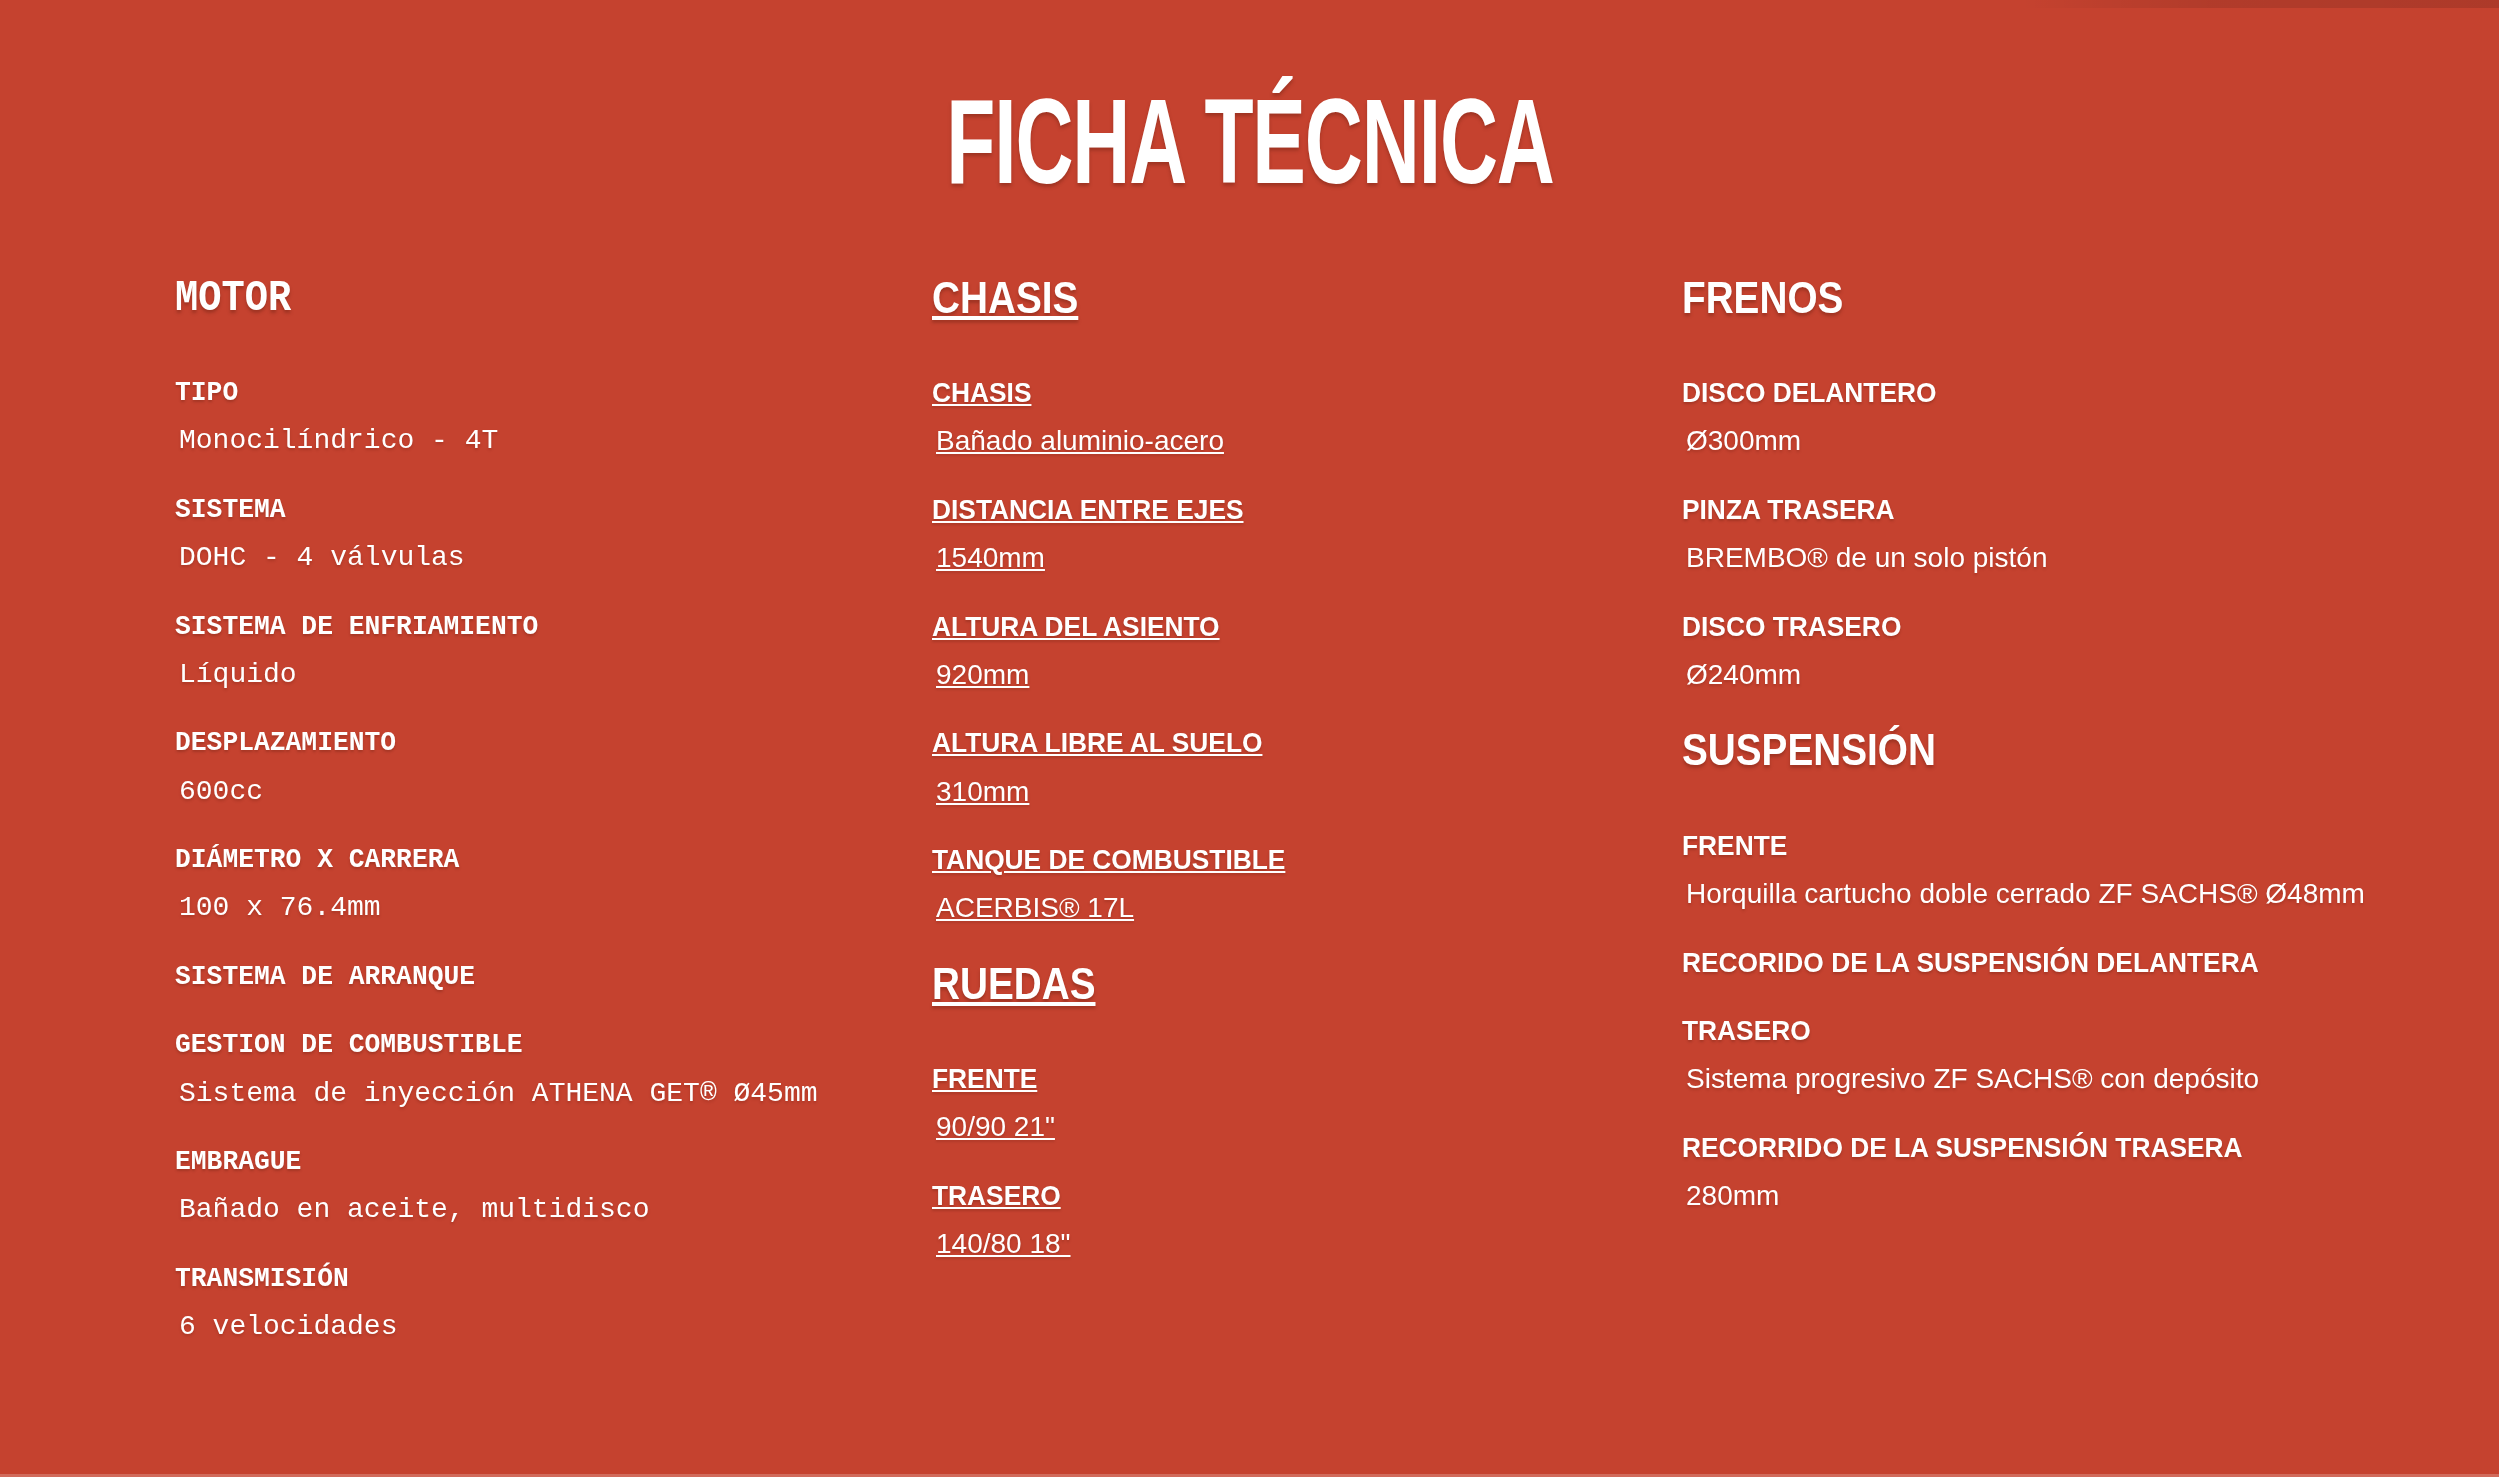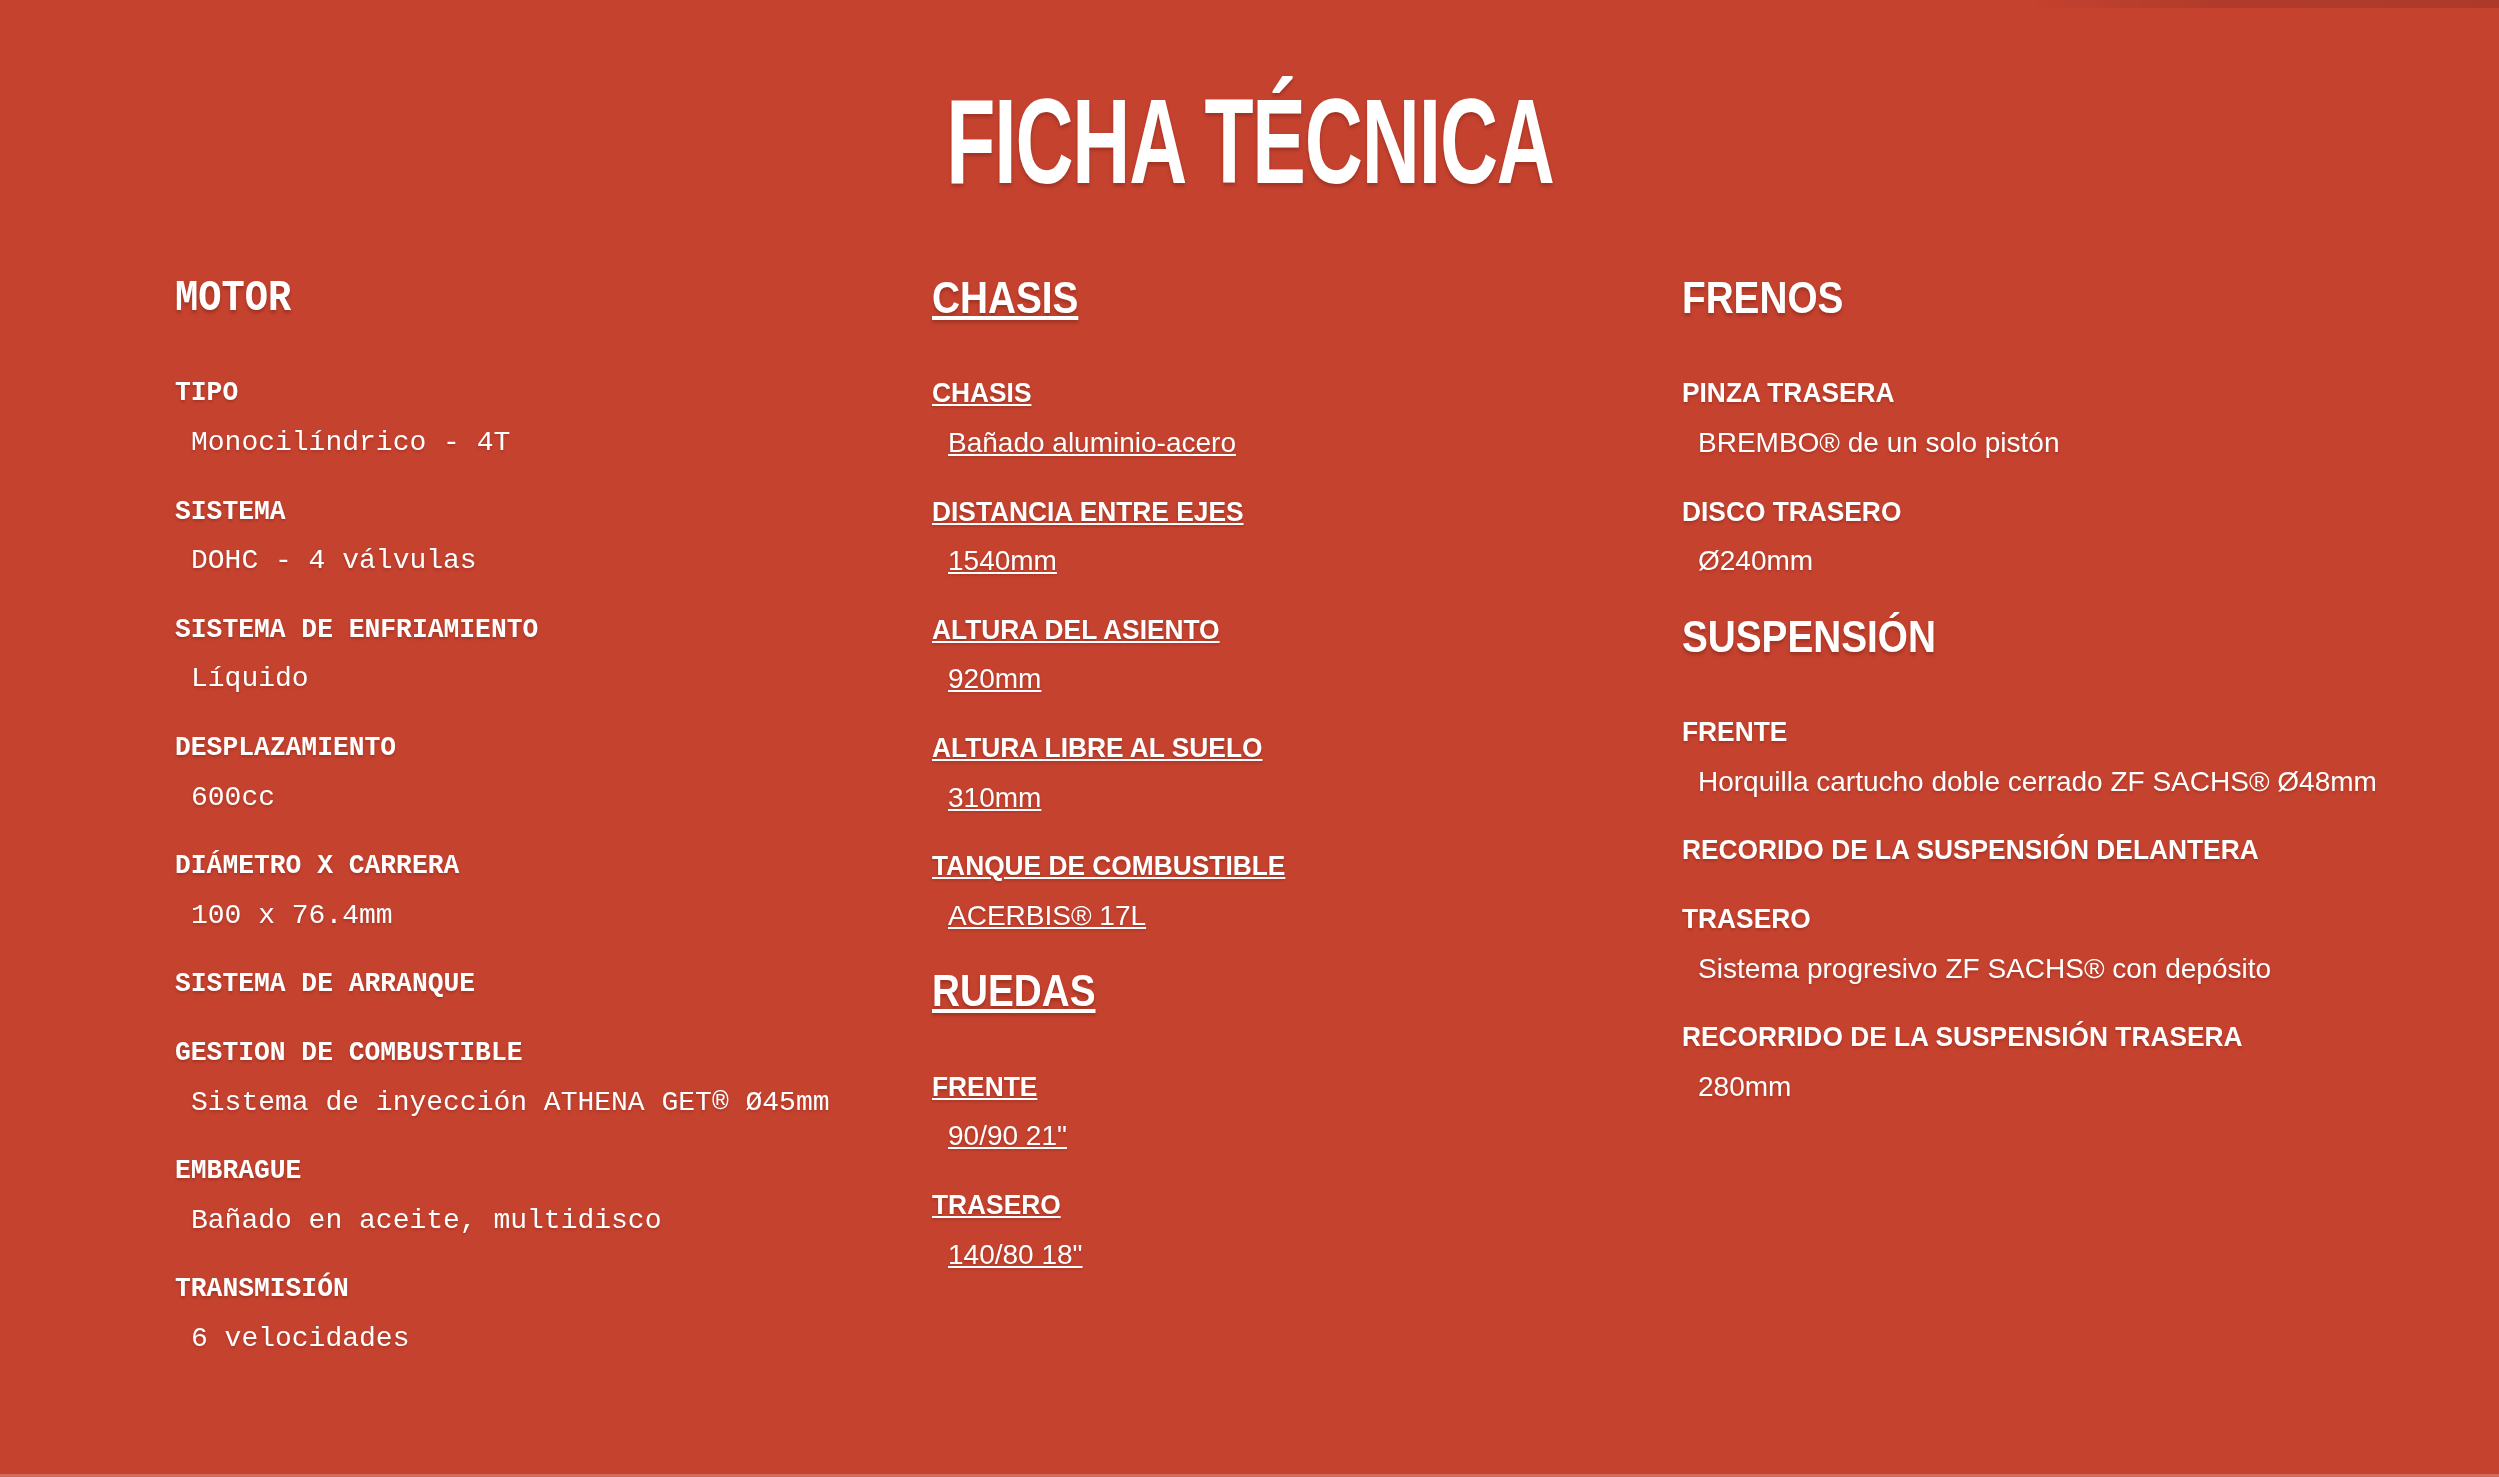--- a/index.html
+++ b/index.html
@@ -65,21 +65,21 @@
     font-size: 28px;
     font-weight: bold;
     line-height: 1.2;
     white-space: nowrap;
     transform: scaleX(0.94);
     transform-origin: 0 50%;
     text-shadow: 0 1.7px 2.6px rgba(90, 25, 12, 0.30);
   }
 
   .spec-value {
-    margin: 16px;
+    margin: 4px;
     font-size: 28px;
     font-weight: 400;
     line-height: 1.2;
     white-space: nowrap;
     text-shadow: 0 1.7px 2.6px rgba(90, 25, 12, 0.25);
   }
 
   
   .top-shade {
     position: absolute;
@@ -178,20 +178,24 @@
       <div class="spec">
         <div class="spec-label">TRASERO</div>
         <div class="spec-value">140/80 18"</div>
       </div>
     </section>
   </div>
 <div class="col col-3">
     <section class="section">
       <h2 class="section-title">FRENOS</h2>
       <div class="spec">
+        <div class="spec-label">DISCO DELANTERO</div>
+        <div class="spec-value">Ø300mm</div>
+      </div>
+      <div class="spec">
         <div class="spec-label">PINZA TRASERA</div>
         <div class="spec-value">BREMBO® de un solo pistón</div>
       </div>
       <div class="spec">
         <div class="spec-label">DISCO TRASERO</div>
         <div class="spec-value">Ø240mm</div>
       </div>
     </section>
     <section class="section">
       <h2 class="section-title">SUSPENSIÓN</h2>

